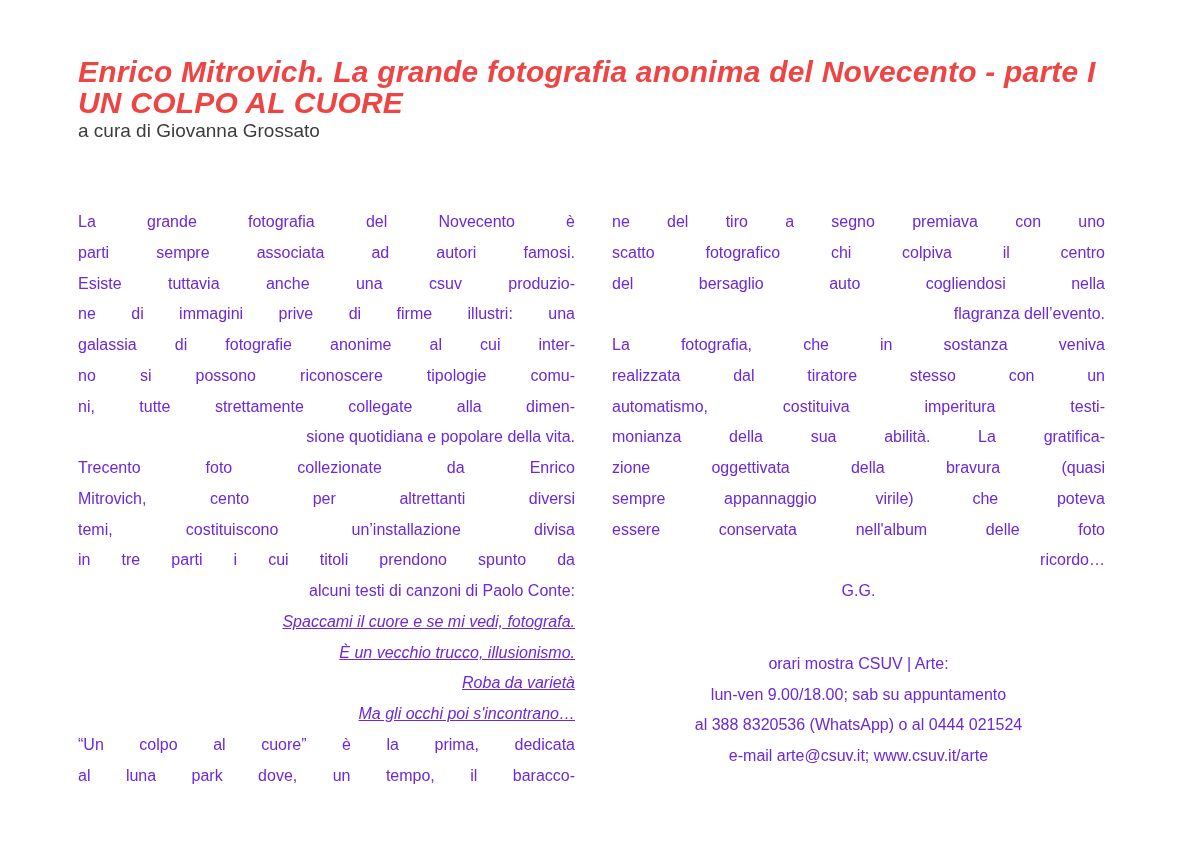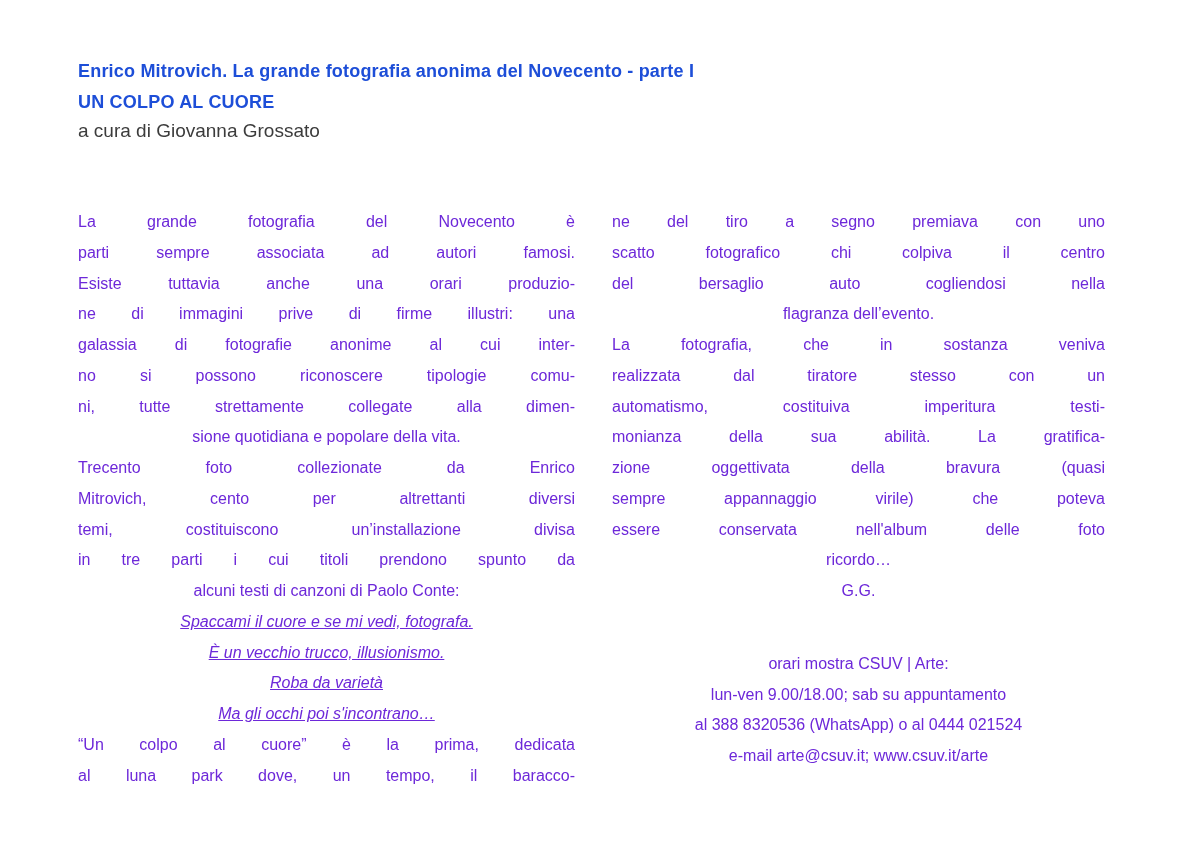--- a/index.html
+++ b/index.html
@@ -20,26 +20,27 @@
     inset: 0;
     background: #ffffff;
   }
   .header {
     position: absolute;
     left: 78px;
     top: 56px;
     width: 1030px;
   }
   .title-line {
-    font-size: 18px;
+    font-size: 30px;
     font-weight: bold;
     line-height: 31px;
-    color: #1d4ed8;
+    color: #ef4444;
     letter-spacing: 0.2px;
     white-space: nowrap;
+    font-style: italic;
   }
   .byline {
     font-size: 19px;
     font-weight: normal;
     line-height: 26px;
     color: #3c3c3c;
     white-space: nowrap;
   }
   .doc {
     position: absolute;
@@ -59,21 +60,21 @@
     height: 30.75px;
     line-height: 30.75px;
     white-space: normal;
     overflow: visible;
   }
   .line.justify {
     text-align: justify;
     text-align-last: justify;
     -moz-text-align-last: justify;
   }
-  .line.left  { text-align: center; }
+  .line.left  { text-align: right; }
   .line.right { text-align: center; }
   .line.italic { font-style: italic; text-decoration: underline; }
   .contact {
     margin-top: 42px; 
   }
 </style>
 </head>
 <body>
 
 <div class="page">
@@ -81,21 +82,21 @@
   <div class="header">
     <div class="title-line">Enrico Mitrovich. La grande fotografia anonima del Novecento - parte I</div>
     <div class="title-line">UN COLPO AL CUORE</div>
     <div class="byline">a cura di Giovanna Grossato</div>
   </div>
 
   <div class="doc">
     <div class="col col-left" id="col-left">
         <div class="line justify">La grande fotografia del Novecento è</div>
         <div class="line justify">parti sempre associata ad autori famosi.</div>
-        <div class="line justify">Esiste tuttavia anche una orari produzio-</div>
+        <div class="line justify">Esiste tuttavia anche una csuv produzio-</div>
         <div class="line justify">ne di immagini prive di firme illustri: una</div>
         <div class="line justify">galassia di fotografie anonime al cui inter-</div>
         <div class="line justify">no si possono riconoscere tipologie comu-</div>
         <div class="line justify">ni, tutte strettamente collegate alla dimen-</div>
         <div class="line left">sione quotidiana e popolare della vita.</div>
         <div class="line justify">Trecento foto collezionate da Enrico</div>
         <div class="line justify">Mitrovich, cento per altrettanti diversi</div>
         <div class="line justify">temi, costituiscono un’installazione divisa</div>
         <div class="line justify">in tre parti i cui titoli prendono spunto da</div>
         <div class="line left">alcuni testi di canzoni di Paolo Conte:</div>

